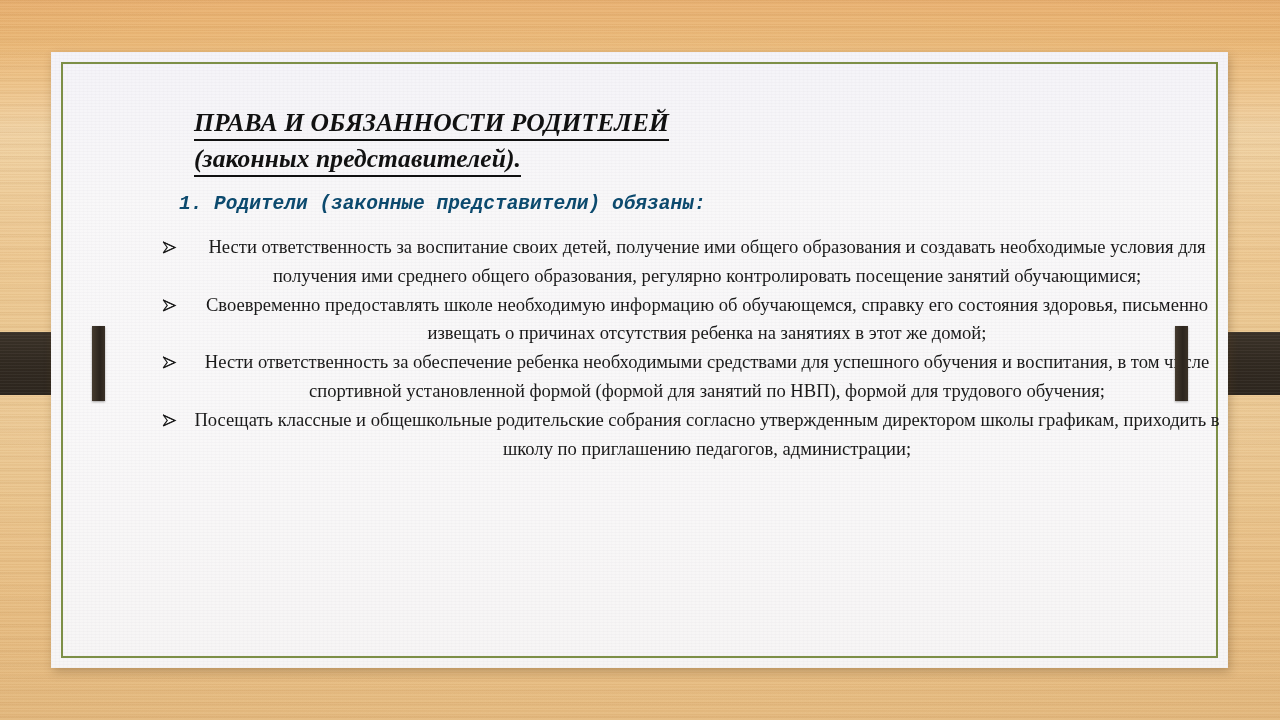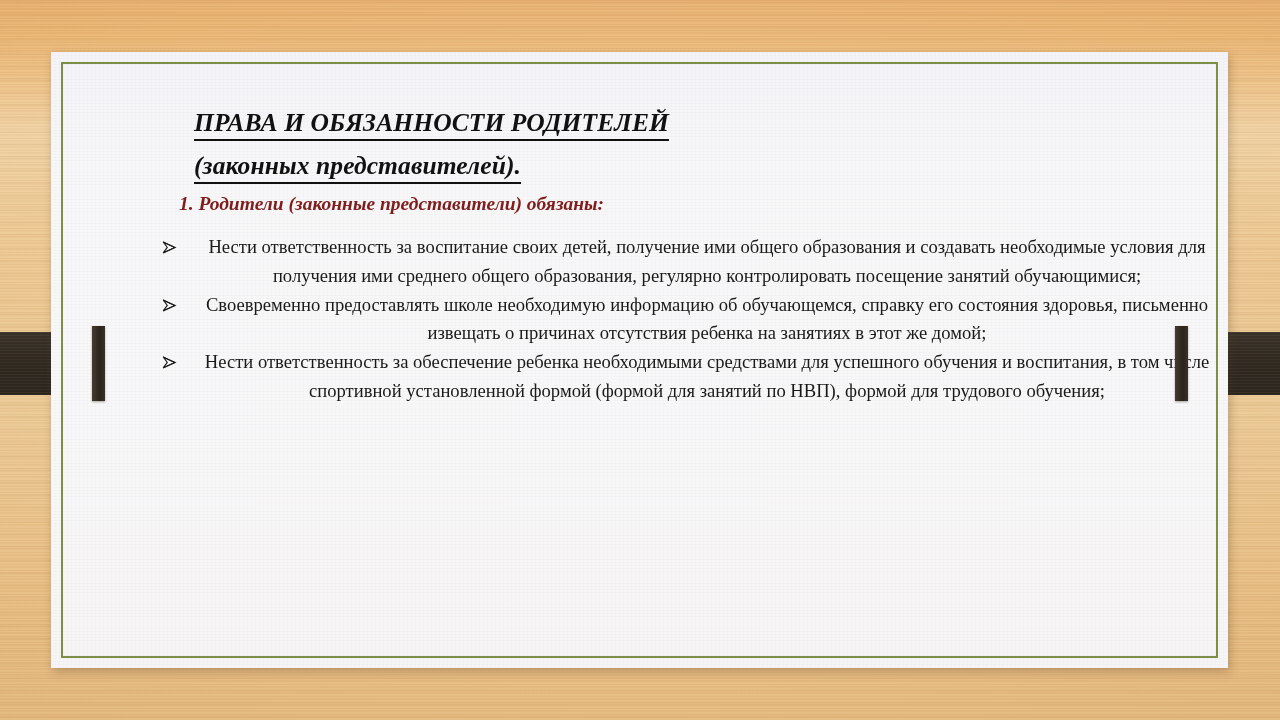--- a/index.html
+++ b/index.html
@@ -171,32 +171,32 @@
     line-height: 30px;
     color: #111111;
     letter-spacing: .1px;
     white-space: nowrap;
   }
   .title-line .ul {
     border-bottom: 2.4px solid #111111;
     padding-bottom: 1px;
     display: inline-block;
   }
-  .title-line-2 { margin-top: 10px; }
+  .title-line-2 { margin-top: 3px; }
 
   .subtitle {
     position: absolute;
     left: 128px;
     top: 140px;
-    font-family: Liberation Serif, serif;
+    font-family: Liberation Mono, monospace;
     font-weight: bold;
     font-style: italic;
     font-size: 19.5px;
     line-height: 24px;
-    color: #7f1d1d;
+    color: #0c4a6e;
     white-space: nowrap;
   }
 
   ul.bullets {
     position: absolute;
     left: 110px;
     top: 181px;
     width: 1060px;
     margin: 0;
     padding: 0;
@@ -280,20 +280,30 @@
           <span class="marker">
             <svg width="15" height="13" viewBox="0 0 15 13" aria-hidden="true">
               <path d="M1 0.6 L13.6 6.4 L1 12.2 L5.4 6.4 Z" fill="#1a1a1a"></path>
               <path d="M1.6 1.9 L11.4 6.4 L1.6 10.9 L5.1 6.4 Z" fill="#ffffff"></path>
               <path d="M1.2 0.9 L13.2 6.4 L1.2 11.9 L5.3 6.4 Z" fill="none" stroke="#1a1a1a" stroke-width="1.1"></path>
             </svg>
           </span>
           <span>Нести ответственность за обеспечение ребенка необходимыми средствами для успешного обучения и воспитания, в том числе спортивной установленной формой (формой для занятий по НВП), формой для трудового обучения;</span>
         </li>
 
+        <li>
+          <span class="marker">
+            <svg width="15" height="13" viewBox="0 0 15 13" aria-hidden="true">
+              <path d="M1 0.6 L13.6 6.4 L1 12.2 L5.4 6.4 Z" fill="#1a1a1a"></path>
+              <path d="M1.6 1.9 L11.4 6.4 L1.6 10.9 L5.1 6.4 Z" fill="#ffffff"></path>
+              <path d="M1.2 0.9 L13.2 6.4 L1.2 11.9 L5.3 6.4 Z" fill="none" stroke="#1a1a1a" stroke-width="1.1"></path>
+            </svg>
+          </span>
+          <span>Посещать классные и общешкольные родительские собрания согласно утвержденным директором школы графикам, приходить в школу по приглашению педагогов, администрации;</span>
+        </li>
 
       </ul>
 
     </div>
   </div>
 
   <div class="band-cap band-cap-left"></div>
   <div class="band-cap band-cap-right"></div>
 
 </div>

